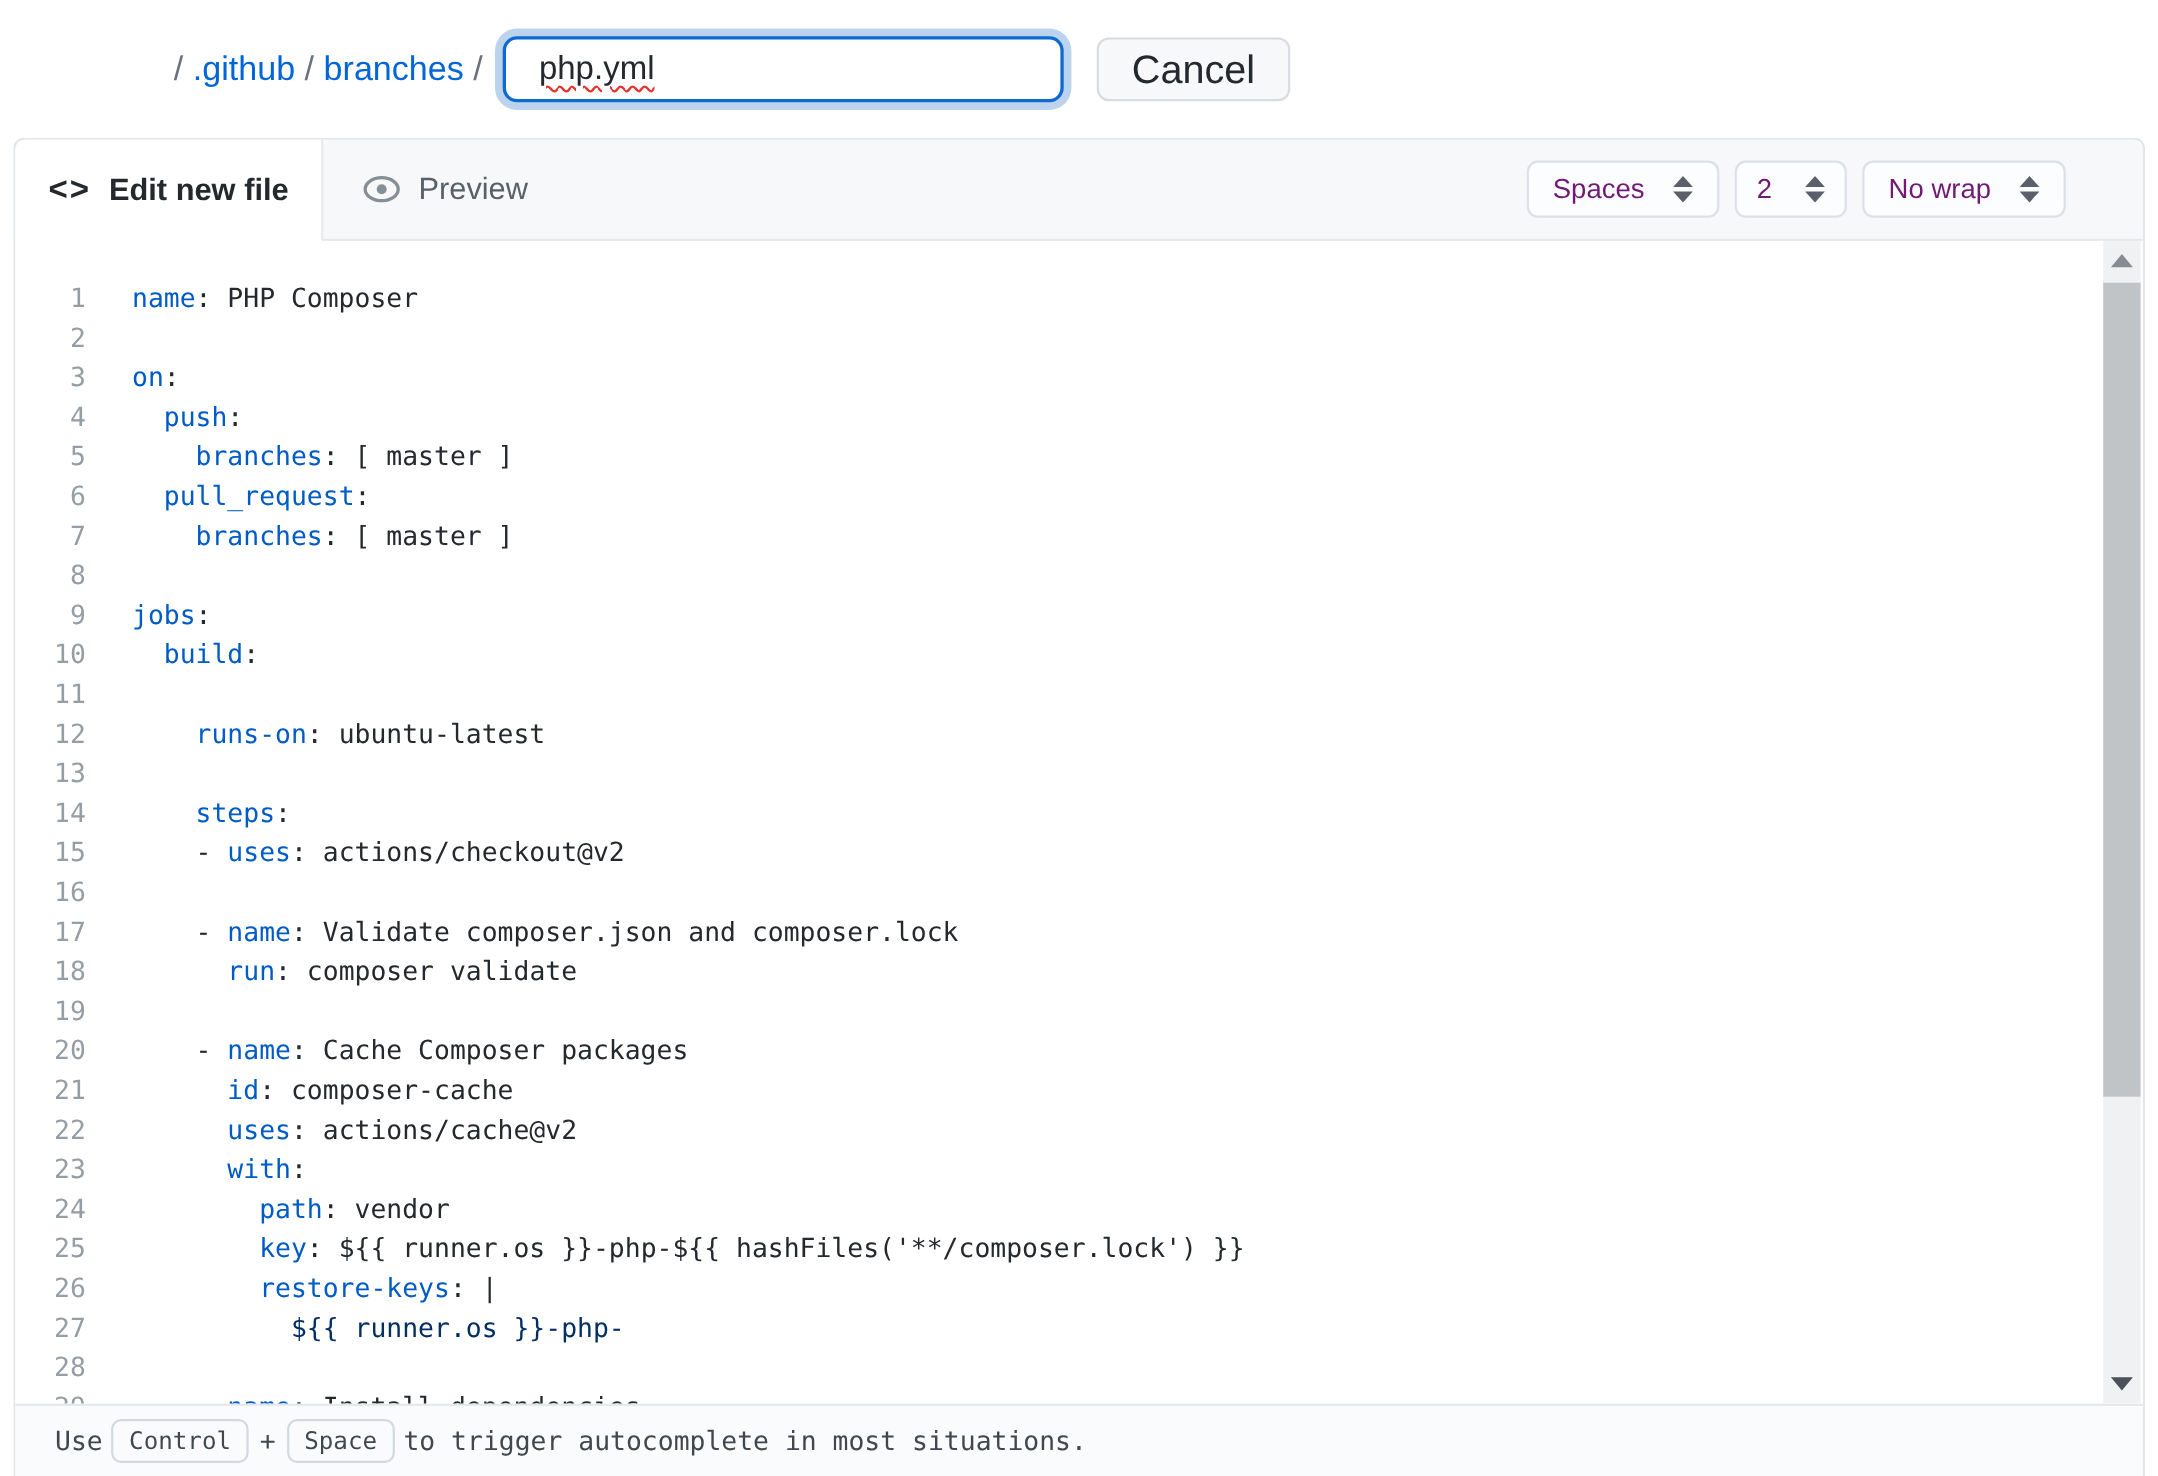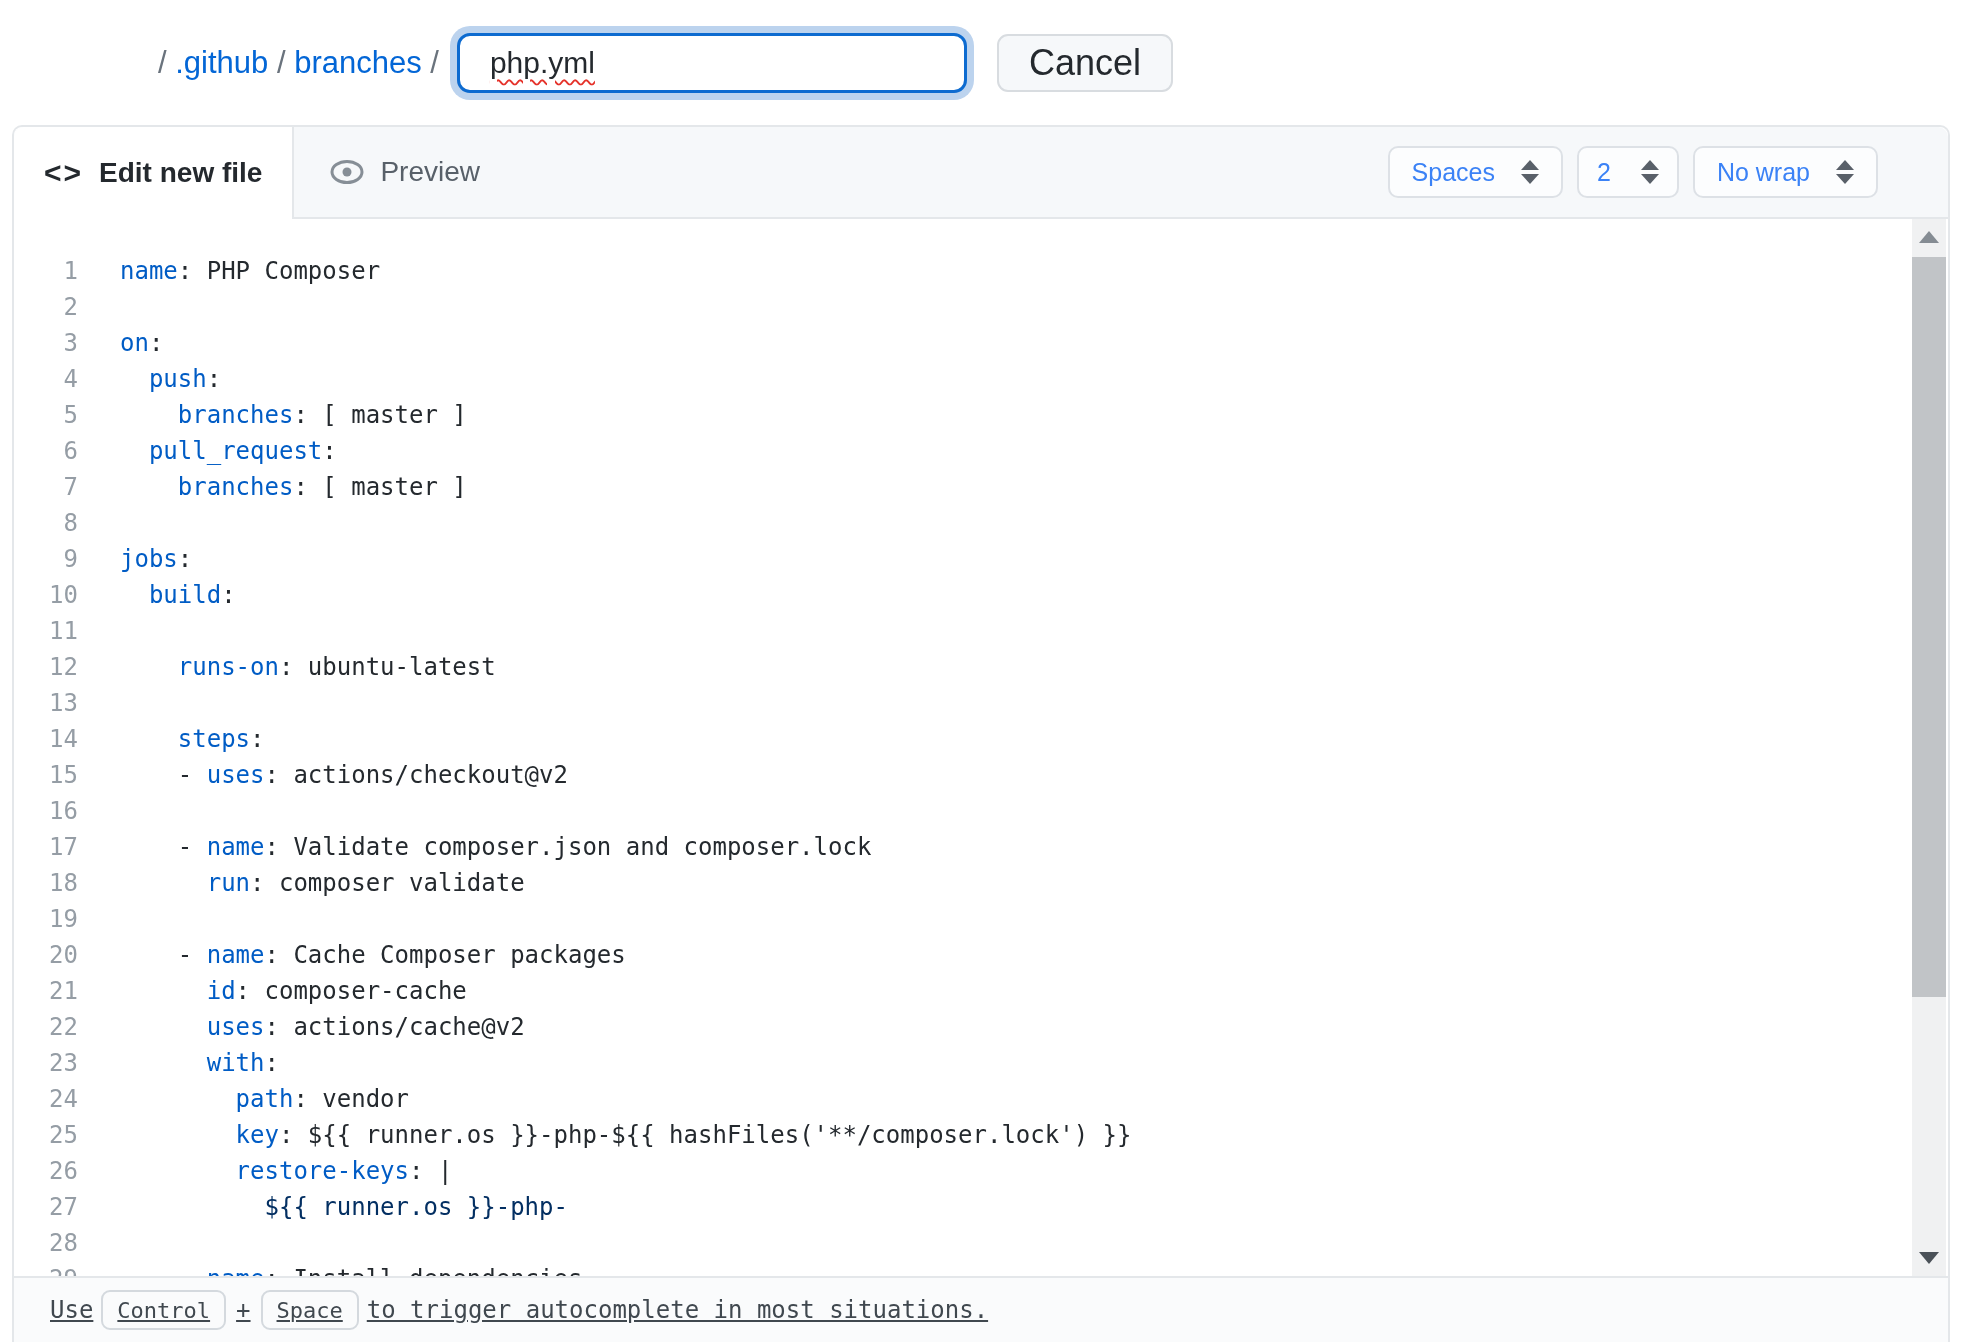--- a/index.html
+++ b/index.html
@@ -45,21 +45,21 @@
                 padding:0 30px; font-weight:700; color:#24292e; }
   .tab.inactive { padding:0 36px; color:#586069; font-weight:400; }
   .tab .icon { margin-right:16px; display:flex; align-items:center; }
 
   .code-glyph { font-weight:700; font-size:30px; letter-spacing:2px; color:#24292e; }
 
   .header-spacer { flex:1; }
   .selects { display:flex; align-items:center; gap:14px; margin-right:70px; }
   .sel { height:52px; background:#fcfdfe; border:2px solid #dde1e6; border-radius:10px;
          display:flex; align-items:center; padding:0 22px; cursor:pointer;
-         font-size:25px; color:#3b82f6; }
+         font-size:25px; color:#701a75; }
   .sel .carets { margin-left:26px; display:flex; flex-direction:column; align-items:center; }
   .caret-up   { width:0; height:0; border-left:9px solid transparent; border-right:9px solid transparent;
                 border-bottom:10px solid #596069; margin-bottom:4px; }
   .caret-down { width:0; height:0; border-left:9px solid transparent; border-right:9px solid transparent;
                 border-top:10px solid #596069; }
   .sel-2 { padding:0 18px; } .sel-2 .carets { margin-left:30px; }
 
   
   .editor { position:relative; flex:1; overflow:hidden; background:#ffffff; }
   .code-scroll { display:flex; padding-top:34px; font-family:"DejaVu Sans Mono", monospace;
@@ -81,21 +81,21 @@
   .tri-up   { width:0; height:0; border-left:10px solid transparent; border-right:10px solid transparent;
               border-bottom:12px solid #858c93; }
   .tri-down { width:0; height:0; border-left:10px solid transparent; border-right:10px solid transparent;
               border-top:12px solid #4a5158; }
   .sb-thumb { position:absolute; left:0; width:34px; top:38px; height:740px; background:#c1c4c7;
               cursor:grab; }
 
   
   .footer { height:66px; flex:none; background:#fafbfc; border-top:2px solid #e4e7ea;
             display:flex; align-items:center; padding-left:36px;
-            font-family:"DejaVu Sans Mono", monospace; font-size:24px; color:#40484f;text-decoration:underline; }
+            font-family:"DejaVu Sans Mono", monospace; font-size:24px; color:#40484f; }
   .kbd { display:inline-flex; align-items:center; height:40px; padding:0 14px;
          margin:0 8px; border:2px solid #d4d9de; border-radius:9px; background:#fafbfc;
          font-size:22px; color:#40484f; }
   .footer .plus { margin:0 2px; }
 </style>
 </head>
 <body>
 
 <div class="topbar">
   <div class="breadcrumb"><span class="sep">/ </span><span class="link">.github</span><span class="sep"> / </span><span class="link">branches</span><span class="sep"> /</span></div>

